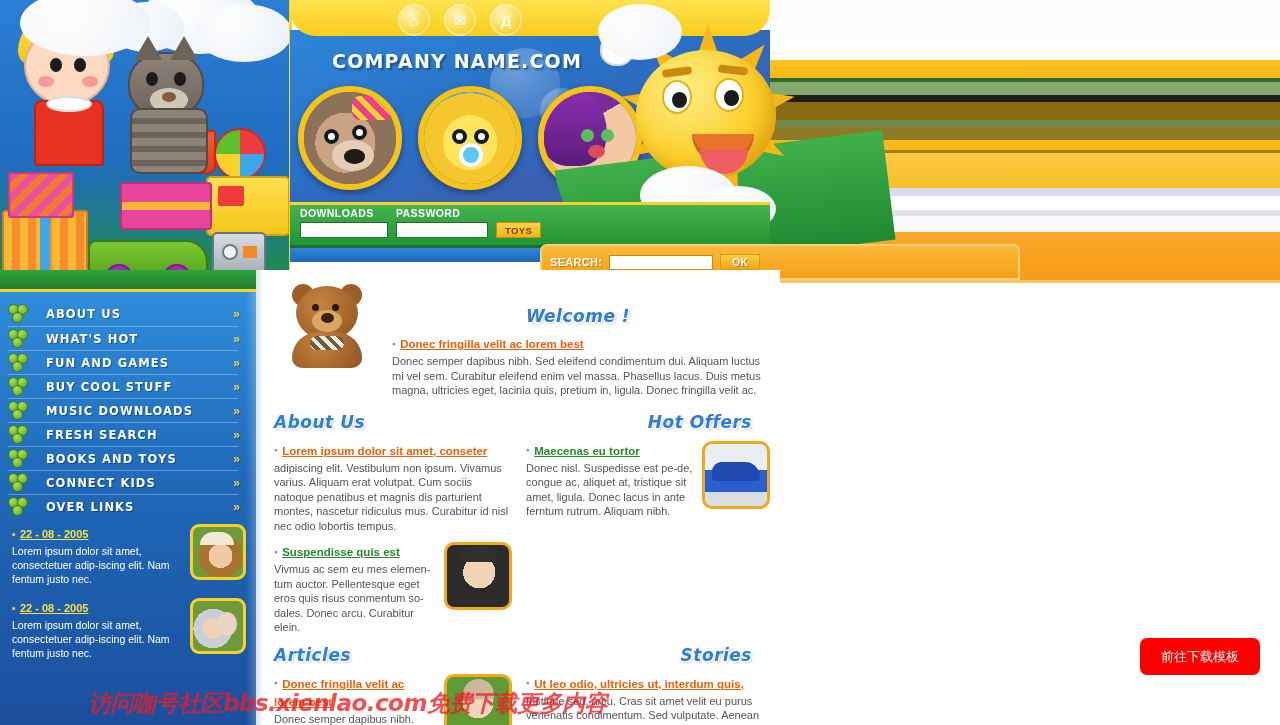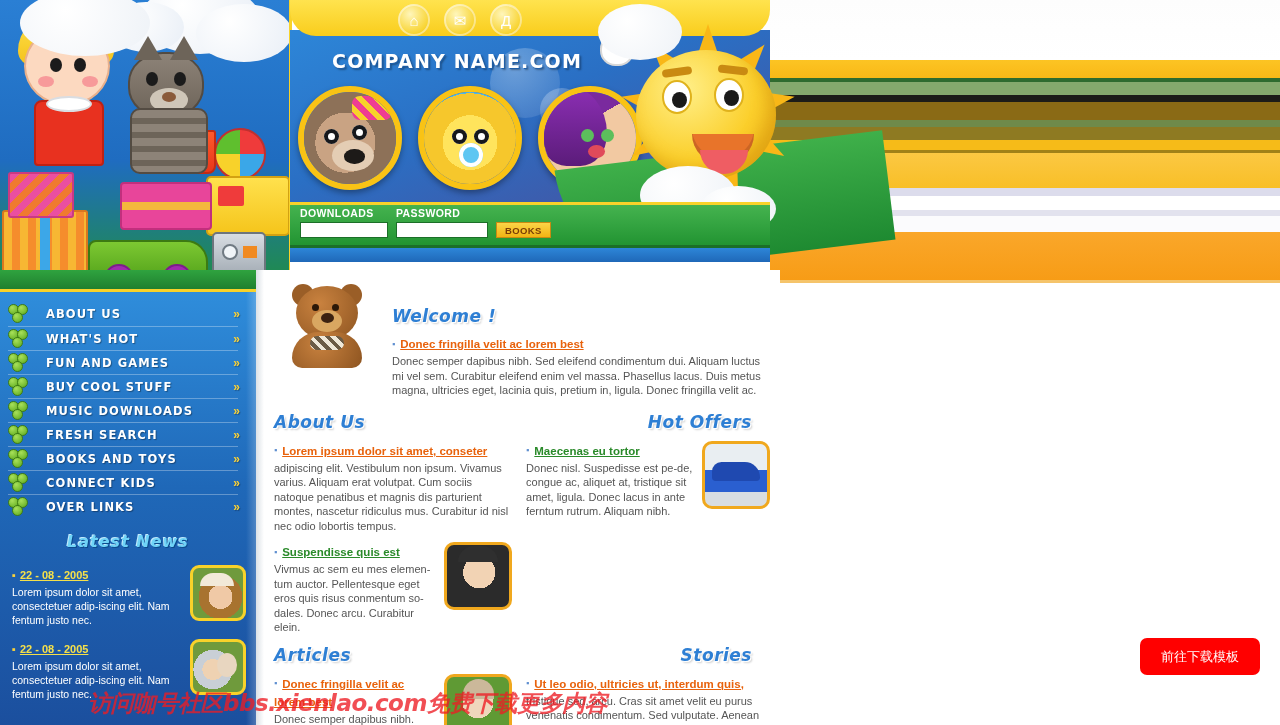--- a/index.html
+++ b/index.html
@@ -354,20 +354,21 @@
   }
   .main::before {
     content:''; position:absolute; left:0; top:0; width:8px; height:100%;
     background: linear-gradient(90deg, rgba(120,140,160,.26), rgba(255,255,255,0));
   }
   .sec-title {
     font-family: "DejaVu Sans", sans-serif;
     font-size: 17px; font-weight: bold; font-style: italic;
     color: #2e7fd4; letter-spacing: .5px;
     text-shadow: 1px 1px 0 #ffffff, 2px 2px 2px rgba(0,0,0,.18);
+    text-align: center;
   }
   .welcome-row { display: flex; padding: 12px 16px 0 18px; gap: 10px; }
   .bear {
     width: 108px; height: 86px; flex: 0 0 108px; position: relative;
   }
   .bear .bh { position:absolute; left:22px; top:4px; width:62px; height:54px;
     border-radius:50%; background: radial-gradient(circle at 38% 32%, #c9823f, #8d5420); }
   .bear .be { position:absolute; width:22px; height:22px; border-radius:50%;
     background:#9a5e27; }
   .bear .bsn { position:absolute; left:38px; top:28px; width:30px; height:22px;
@@ -590,25 +591,30 @@
 
   <div class="login-bar">
     <div class="lf">
       <label>DOWNLOADS</label>
       <input id="username-field" type="text" value="" style="">
     </div>
     <div class="lf">
       <label>PASSWORD</label>
       <input id="password-field" type="password" value="" style="">
     </div>
-    <button class="login-btn">BOOKS</button>
+    <button class="login-btn">TOYS</button>
   </div>
   <div class="blue-strip"></div>
   <div class="white-strip"></div>
 
+  <div class="search-box">
+    <span class="slabel">SEARCH:</span>
+    <input type="text" value="" style="">
+    <button class="ok-btn">OK</button>
+  </div>
 
   <div class="sidebar">
     <div class="nav-item">
       <span class="clover">
           <span class="c1"></span>
           <span class="c2"></span>
           <span class="c3"></span>
         </span>
       <span class="nav-label">ABOUT US</span>
       <span class="nav-arrow">»</span>
@@ -679,21 +685,20 @@
     <div class="nav-item">
       <span class="clover">
           <span class="c1"></span>
           <span class="c2"></span>
           <span class="c3"></span>
         </span>
       <span class="nav-label">OVER LINKS</span>
       <span class="nav-arrow">»</span>
     </div>
 
-    <div class="news-title">Latest News</div>
 
     <div class="news-item">
       <div class="news-text">
         <span class="news-bullet">▪</span><span class="news-date">22 - 08 - 2005</span>
         <div class="news-body">Lorem ipsum dolor sit amet, consectetuer adip-iscing elit. Nam fentum justo nec.</div>
       </div>
       <div class="news-thumb nt1"></div>
     </div>
     <div class="news-item">
       <div class="news-text">

